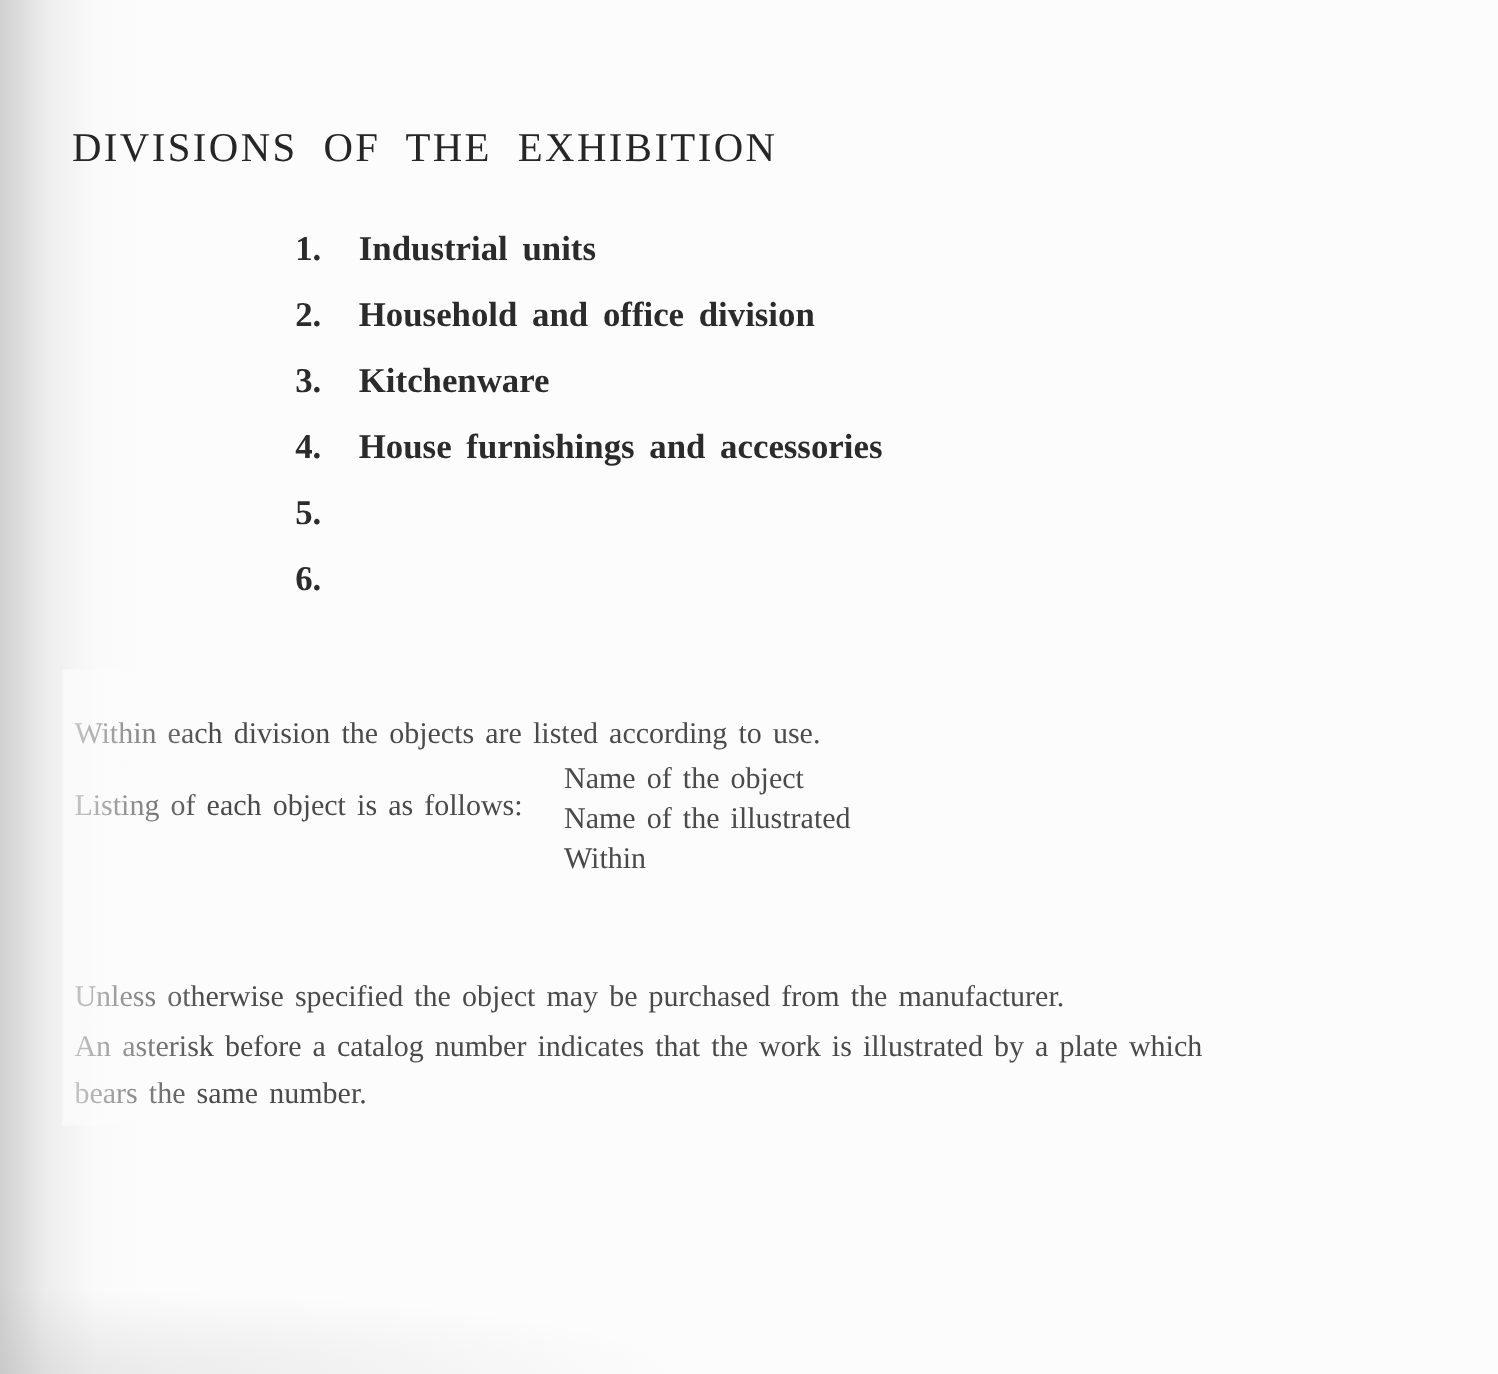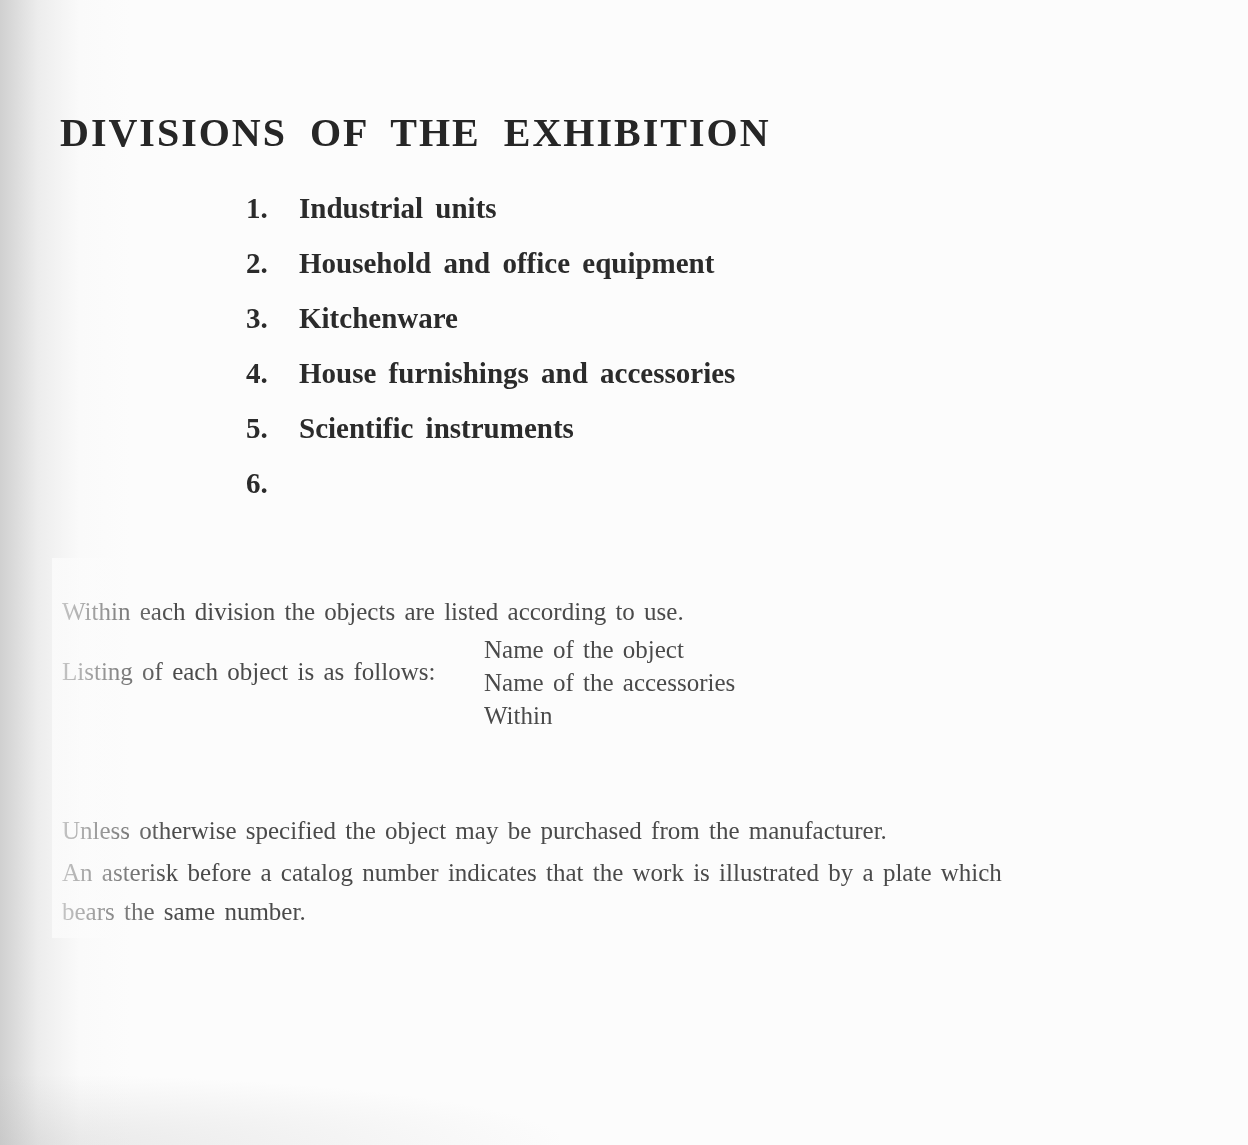--- a/index.html
+++ b/index.html
@@ -41,22 +41,22 @@
     width: 120px; height: 380px;
     background: linear-gradient(to right,
       rgba(252,252,252,0.75), rgba(252,252,252,0));
     pointer-events: none;
     z-index: 3;
   }
 
   .title {
     position: absolute;
     left: 60px; top: 82px;
-    font-size: 40px;
-    font-weight: bold;
+    font-size: 34px;
+    font-weight: normal;
     letter-spacing: 2px;
     word-spacing: 11px;
     color: #262626;
     white-space: nowrap;
   }
 
   .divisions {
     position: absolute;
     left: 246px; top: 191px;
   }
@@ -78,21 +78,21 @@
 
   .body-text {
     position: absolute;
     font-size: 25px;
     color: #4a4a4a;
     word-spacing: 3px;
     white-space: nowrap;
   }
   .p-within  { left: 62px; top: 573px; }
   .p-listing-prefix { left: 62px; top: 633px; }
-  .listing-col { left: 484px; top: 633px; line-height: 33px; }
+  .listing-col { left: 470px; top: 633px; line-height: 33px; }
   .listing-col div { white-space: nowrap; }
   .p-unless  { left: 62px; top: 792px; }
   .p-asterisk { left: 62px; top: 853px; line-height: 39px; }
   .p-asterisk div { white-space: nowrap; }
 </style>
 </head>
 <body>
 
 <div class="page">
 
@@ -101,45 +101,44 @@
 
   <h1 class="title">DIVISIONS OF THE EXHIBITION</h1>
 
   <div class="divisions">
     <div class="division-row">
       <span class="division-number">1.</span>
       <span class="division-label">Industrial units</span>
     </div>
     <div class="division-row">
       <span class="division-number">2.</span>
-      <span class="division-label">Household and office equipment</span>
+      <span class="division-label">Household and office division</span>
     </div>
     <div class="division-row">
       <span class="division-number">3.</span>
       <span class="division-label">Kitchenware</span>
     </div>
     <div class="division-row">
       <span class="division-number">4.</span>
       <span class="division-label">House furnishings and accessories</span>
     </div>
     <div class="division-row">
       <span class="division-number">5.</span>
-      <span class="division-label">Scientific instruments</span>
     </div>
     <div class="division-row">
       <span class="division-number">6.</span>
     </div>
   </div>
 
   <p class="body-text p-within">Within each division the objects are listed according to use.</p>
 
   <p class="body-text p-listing-prefix">Listing of each object is as follows:</p>
   <div class="body-text listing-col">
     <div>Name of the object</div>
-    <div>Name of the accessories</div>
+    <div>Name of the illustrated</div>
     <div>Within</div>
   </div>
 
   <p class="body-text p-unless">Unless otherwise specified the object may be purchased from the manufacturer.</p>
 
   <div class="body-text p-asterisk">
     <div>An asterisk before a catalog number indicates that the work is illustrated by a plate which</div>
     <div>bears the same number.</div>
   </div>
 

